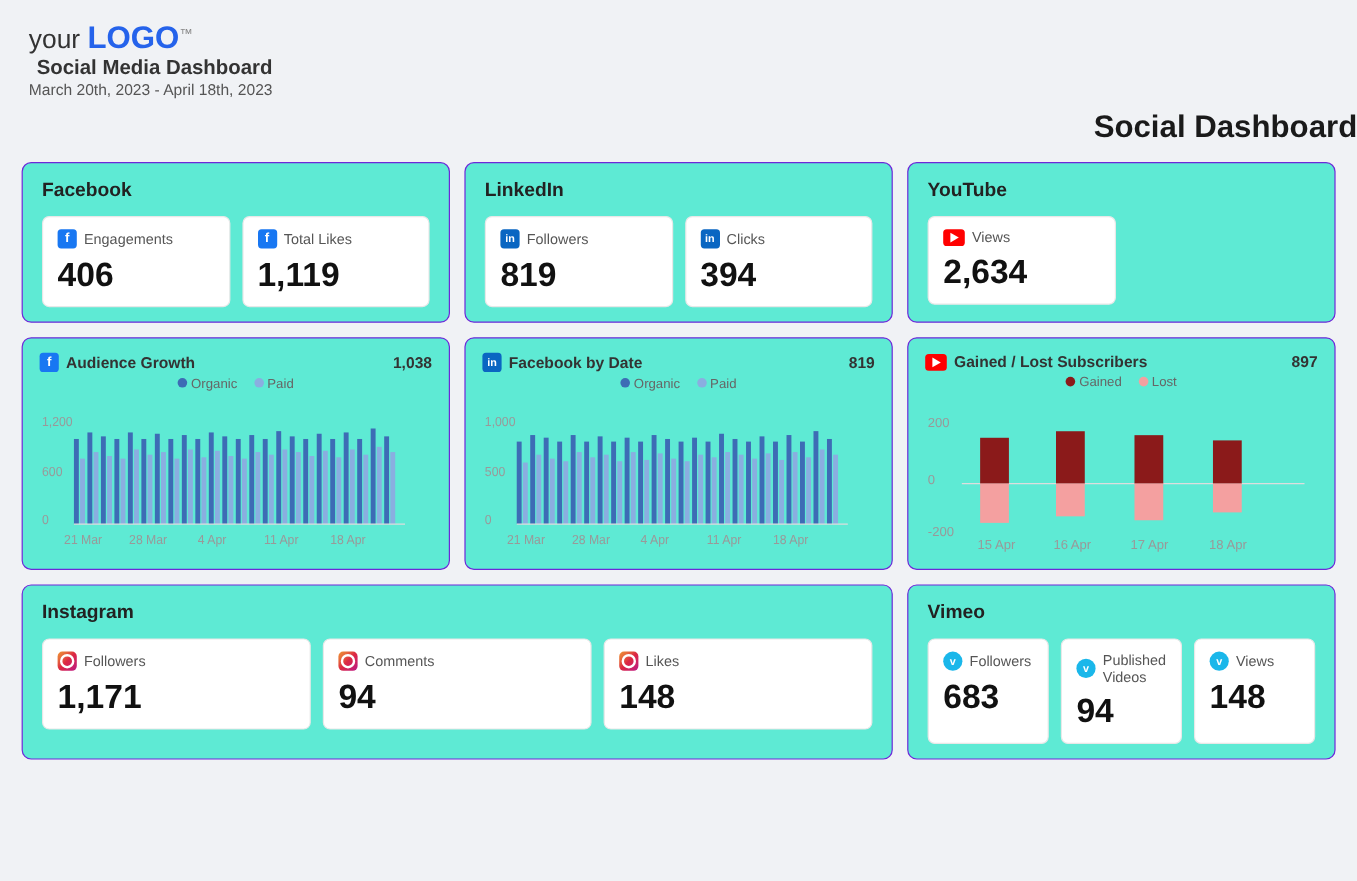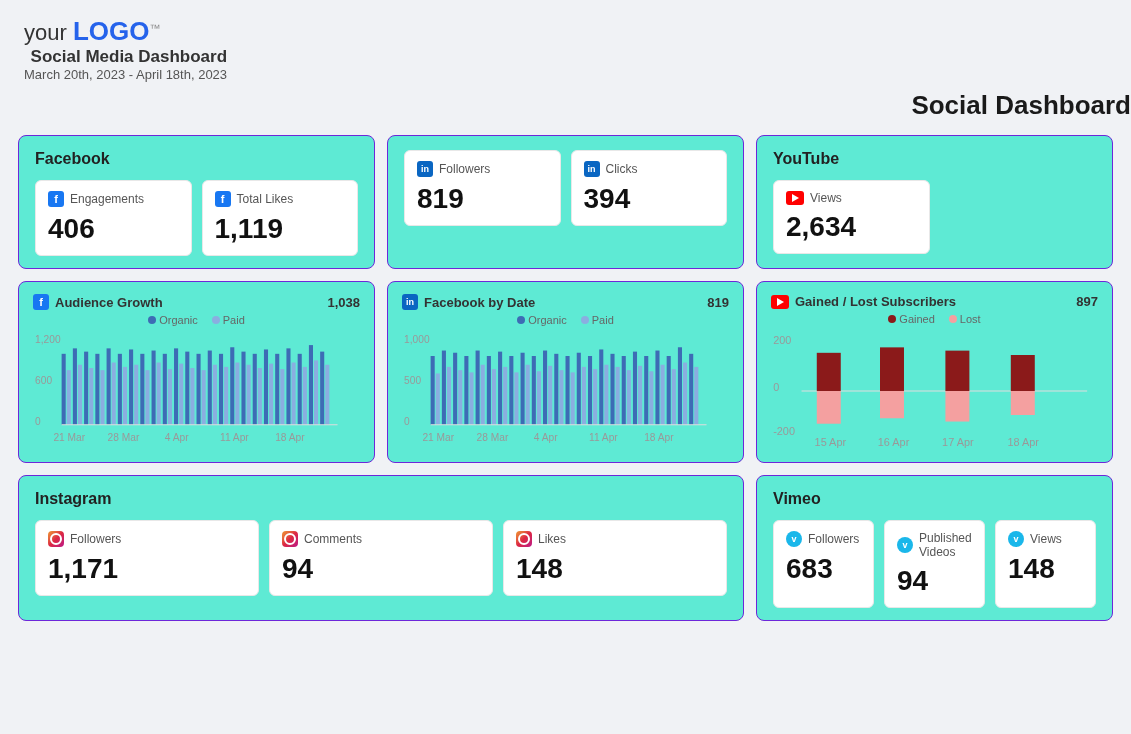--- a/index.html
+++ b/index.html
@@ -185,21 +185,21 @@
     .chart-total {
       font-size: 13px;
       font-weight: 600;
       color: #333;
     }
     .chart-legend {
       display: flex;
       gap: 14px;
       font-size: 11px;
       color: #666;
-      margin-bottom: 6px;
+      margin-bottom: 18px;
       justify-content: center;
     }
     .legend-dot {
       width: 8px; height: 8px;
       border-radius: 50%;
       display: inline-block;
       margin-right: 3px;
     }
     .chart-area {
       position: relative;
@@ -253,20 +253,21 @@
         <div class="metric-label-row">
           <span class="icon-fb">f</span>
           <span class="metric-label">Total Likes</span>
         </div>
         <div class="metric-value">1,119</div>
       </div>
     </div>
   </div>
 
   <div class="card">
+    <div class="section-title">LinkedIn</div>
     <div class="metrics-row metrics-row-2">
       <div class="metric-box">
         <div class="metric-label-row">
           <span class="icon-li">in</span>
           <span class="metric-label">Followers</span>
         </div>
         <div class="metric-value">819</div>
       </div>
       <div class="metric-box">
         <div class="metric-label-row">

